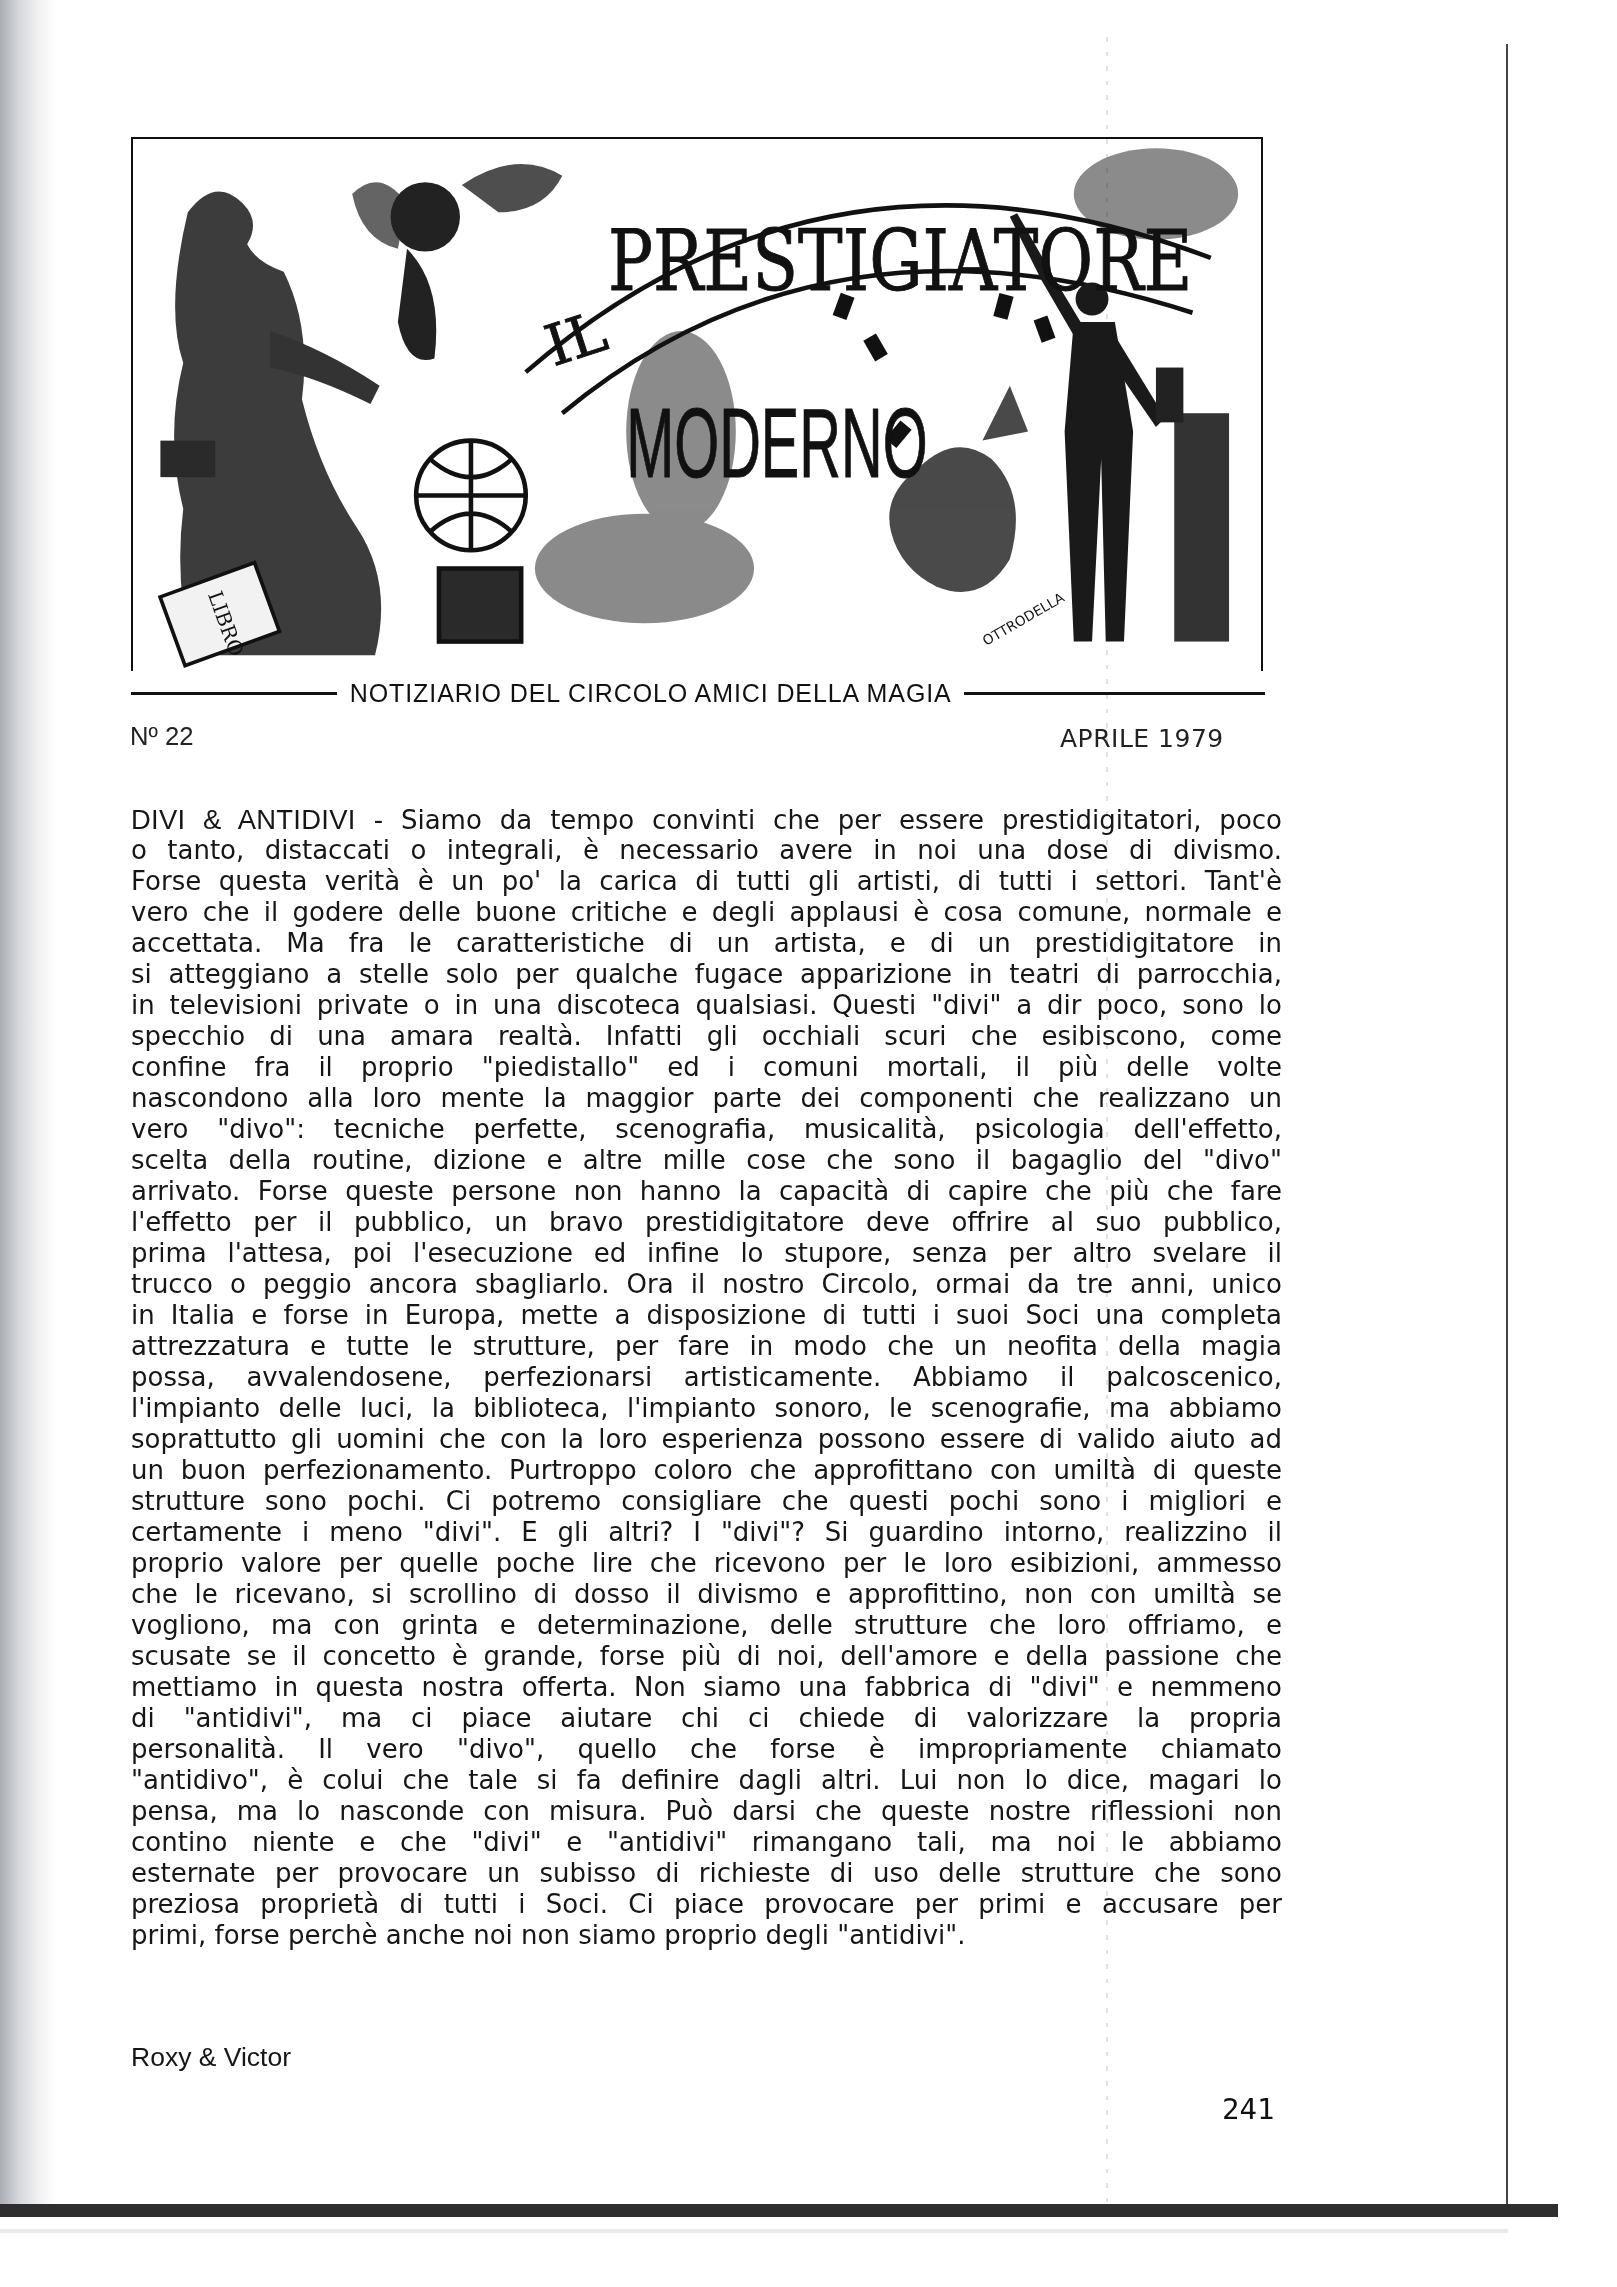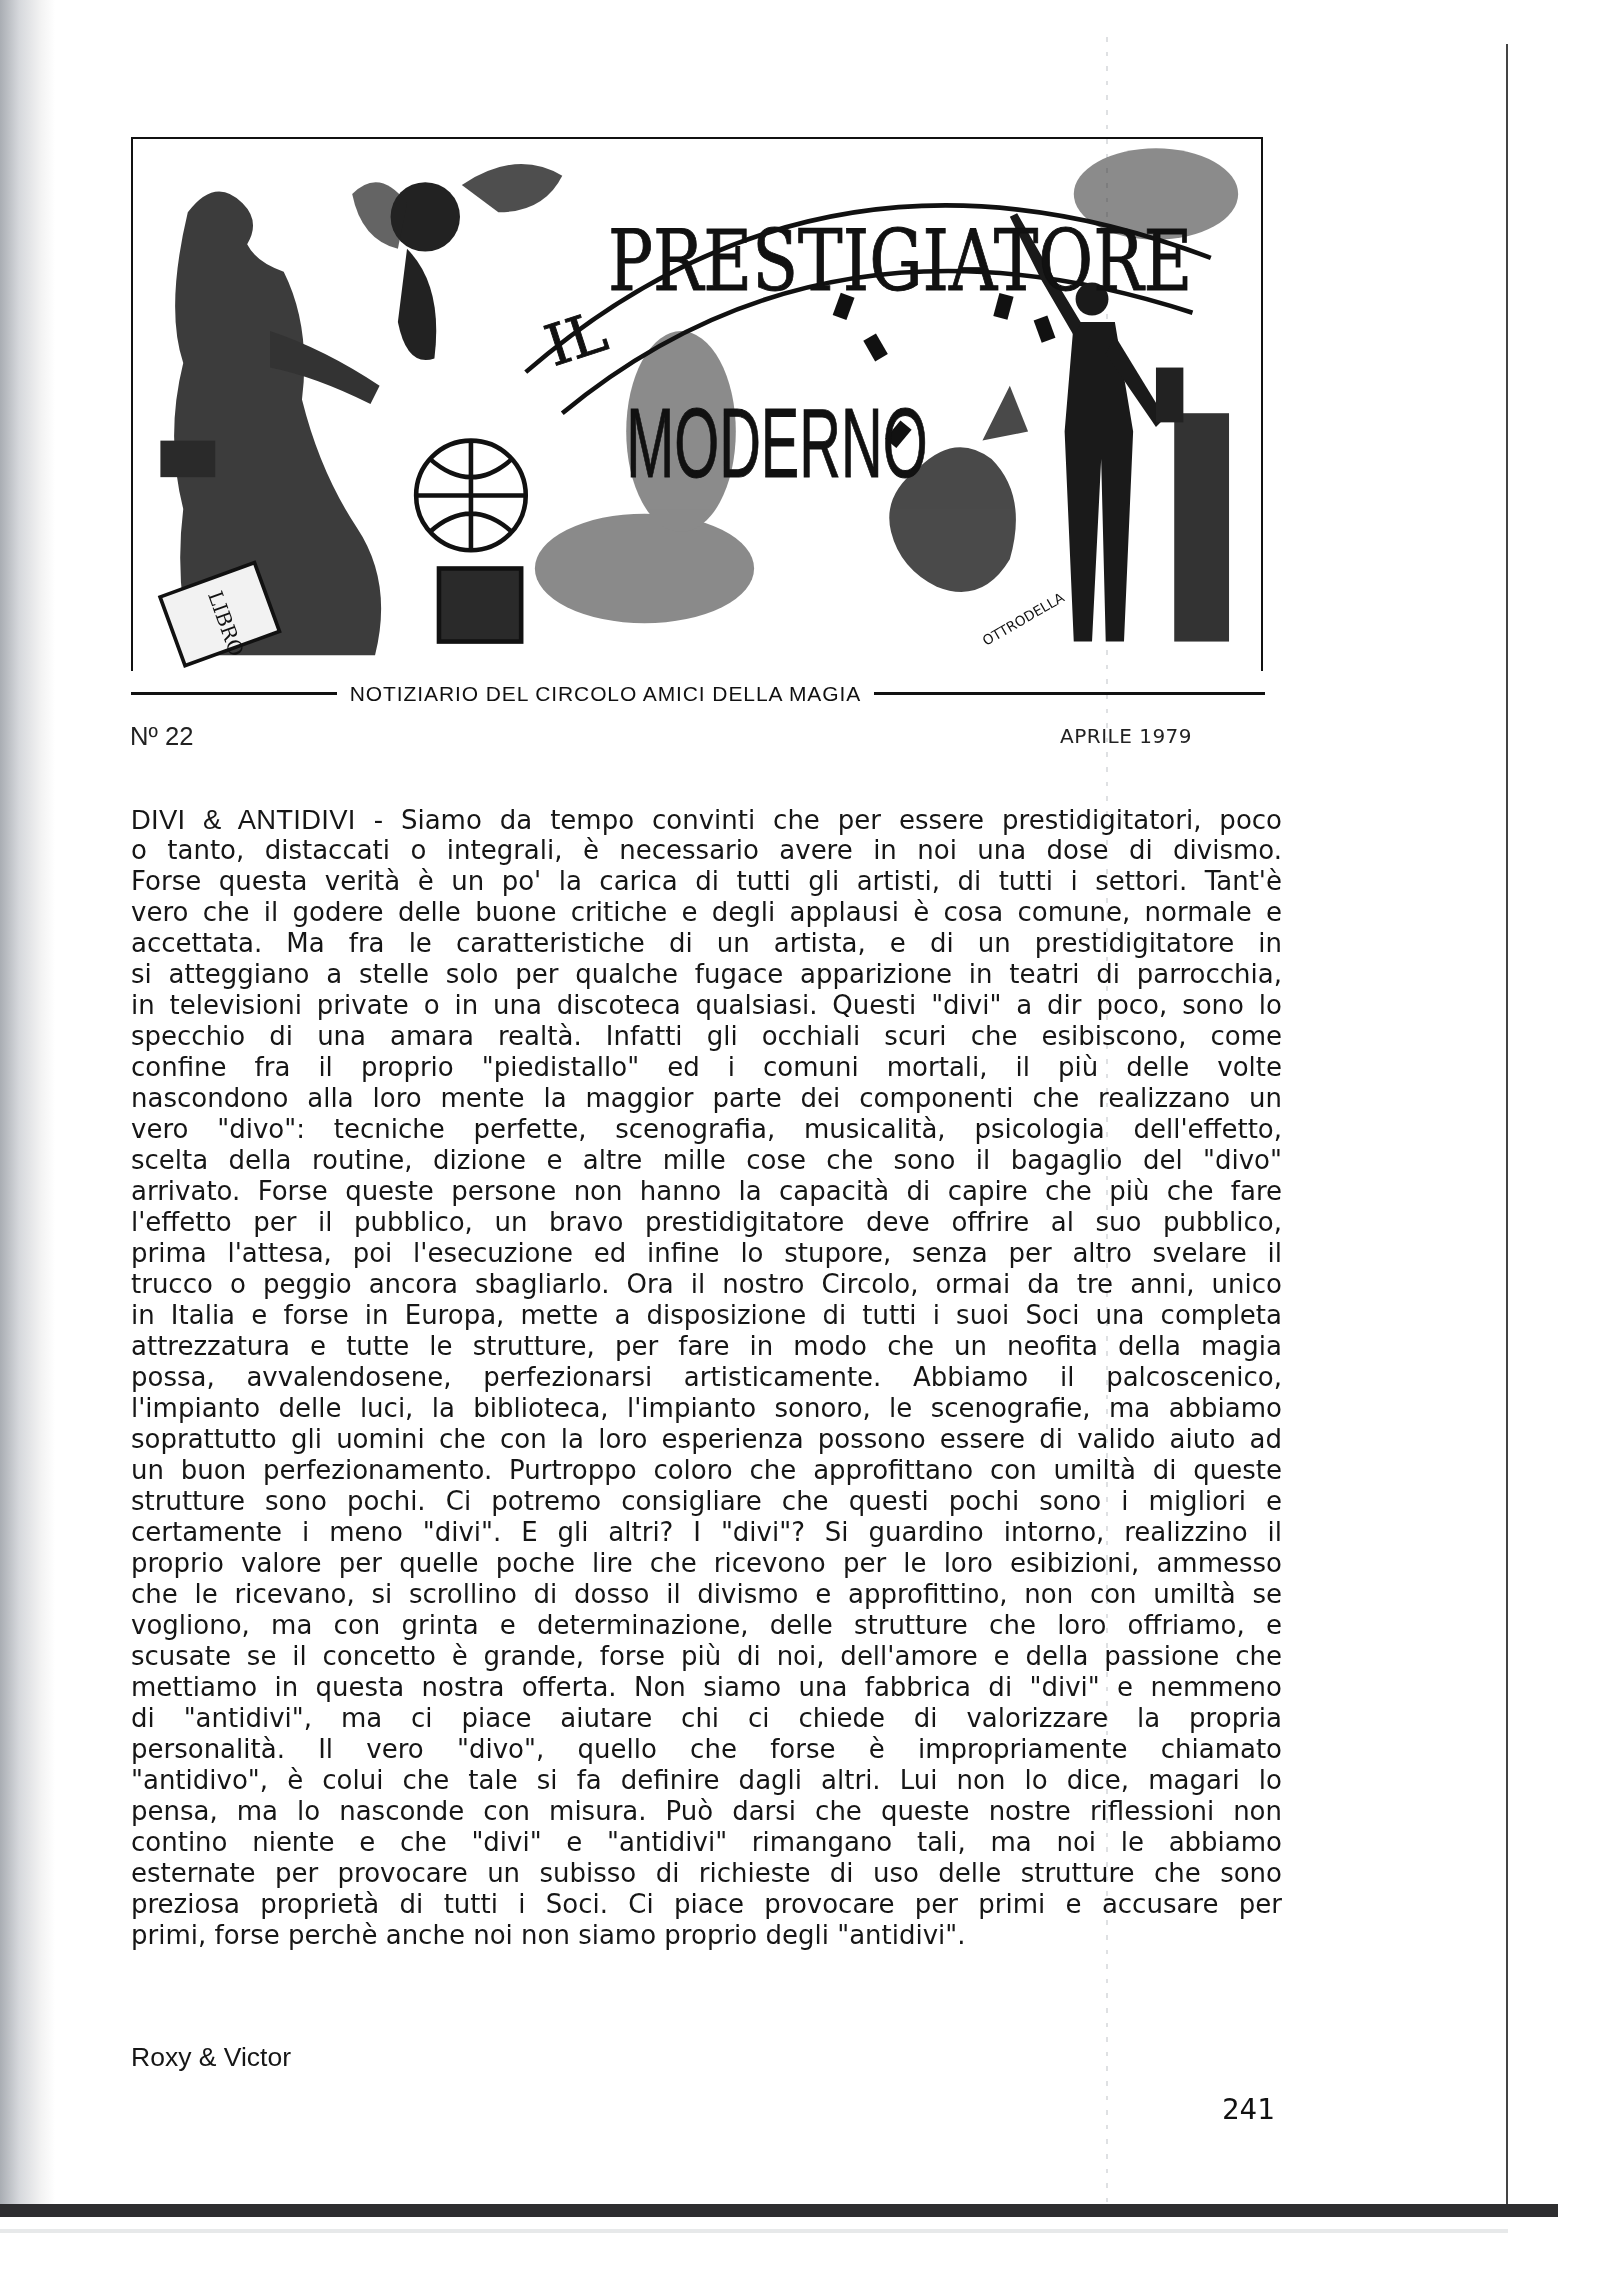--- a/index.html
+++ b/index.html
@@ -39,31 +39,31 @@
   }
   .mh-art { position:absolute; inset:0; }
   .mh-bottom {
     position:absolute; left:131px; top:680px; width:1134px; height:27.4px;
     display:flex; align-items:center;
   }
   .mh-bottom .rule { height:2.7px; background:#111; }
   .mh-bottom .rule.l { width:206px; margin-right:12.8px; }
   .mh-bottom .rule.r { flex:1; margin-left:12.8px; }
   .mh-bottom .sub {
-    font-family:"Liberation Sans", sans-serif; font-size:21px; letter-spacing:0.9px;
+    font-family:"Liberation Sans", sans-serif; font-size:25px; letter-spacing:0.9px;
     white-space:nowrap; color:#111;
   }
 
   .issue-no {
     position:absolute; left:130px; top:722px;
     font-family:"Liberation Sans", sans-serif; font-size:25.6px; color:#222;
   }
   .issue-date {
     position:absolute; left:1060px; top:724px;
-    font-family:"DejaVu Sans", sans-serif; font-size:20px; color:#222; letter-spacing:0.5px;
+    font-family:"DejaVu Sans", sans-serif; font-size:25px; color:#222; letter-spacing:0.5px;
   }
 
   
   .article {
     position:absolute; left:131px; top:804px; width:1151px;
     font-size:26px; line-height:31px; color:#161616;
   }
   .article .line {
     display:block; text-align:justify; text-align-last:justify; white-space:nowrap;
     height:31px; overflow:visible;

